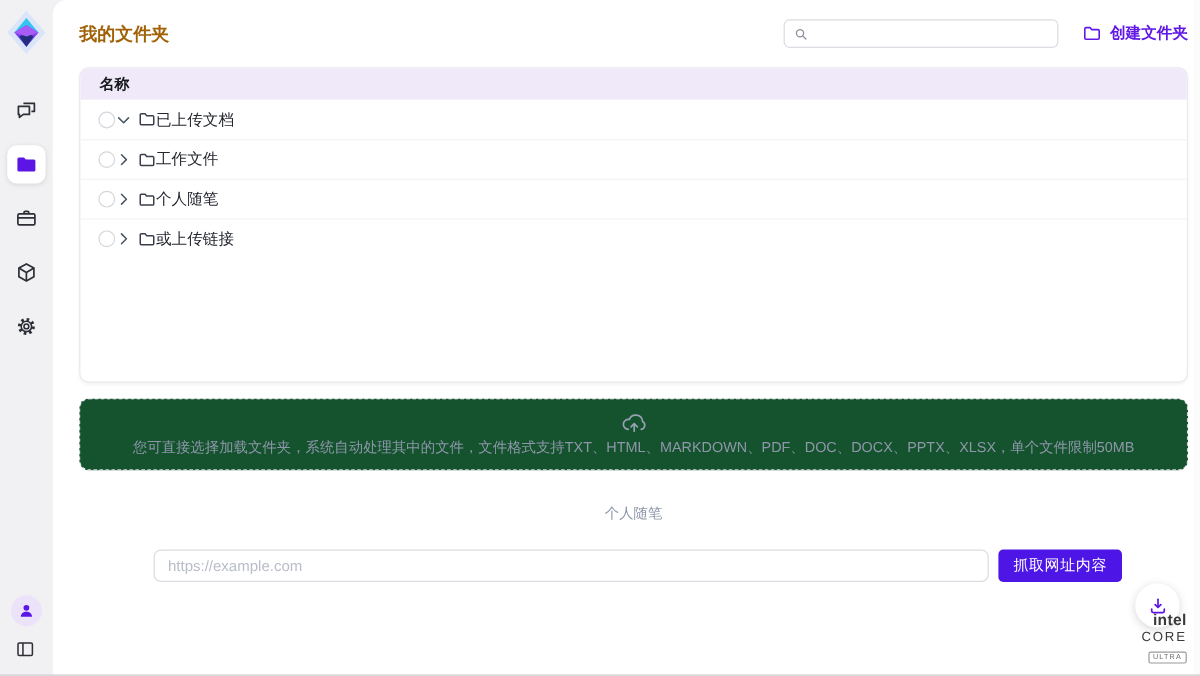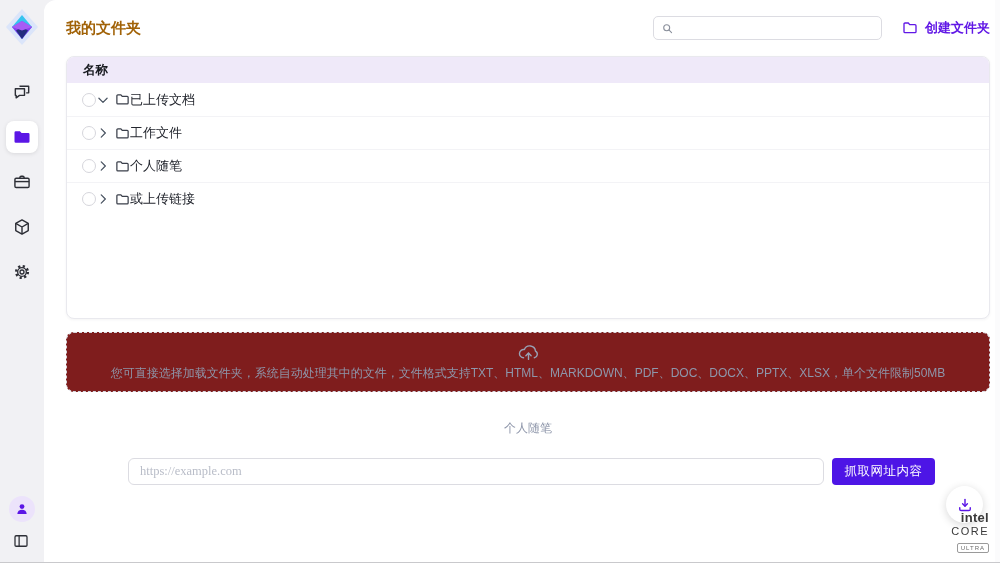--- a/index.html
+++ b/index.html
@@ -86,32 +86,32 @@
   .chev { width:14px; height:14px; flex:none; display:flex; }
   .chev svg { width:14px; height:14px; transition:transform .1s; }
   .chev.down svg { transform:rotate(90deg); }
   .row-folder-icon { width:15px; height:15px; flex:none; display:flex; margin-left:5px; }
   .row-folder-icon svg { width:15px; height:15px; }
   .row-name { font-size:13px; color:#23262e; }
 
   
   .upload-zone {
     margin-top:13px; height:60px; border:1px dashed #d7d7de; border-radius:8px;
-    background:#7f1d1d; display:flex; flex-direction:column; align-items:center;
+    background:#14532d; display:flex; flex-direction:column; align-items:center;
     justify-content:center; gap:3px; cursor:pointer;
   }
   .upload-zone svg { width:23px; height:20px; }
   .upload-hint { font-size:12px; color:#8e96aa; }
 
   .or-link { text-align:center; margin-top:28px; font-size:12px; color:#8e96aa; }
 
   .url-row { display:flex; gap:8px; margin:21px 55px 0 62px; height:27px; }
   .url-input {
     flex:1; border:1px solid #dcdce2; border-radius:6px; padding:0 11px;
-    font-size:12.5px; color:#333; outline:none; font-family:Liberation Serif, serif;
+    font-size:12.5px; color:#333; outline:none; font-family:Liberation Sans, sans-serif;
   }
   .url-input::placeholder { color:#b9bdc8; }
   .fetch-btn {
     width:103px; border:none; border-radius:4px; background:#4d15e6; color:#fff;
     font-size:12.5px; font-family:inherit; cursor:pointer; letter-spacing:.5px;
   }
 
   
   .fab-download {
     position:absolute; right:17px; bottom:39px; width:37px; height:37px;

